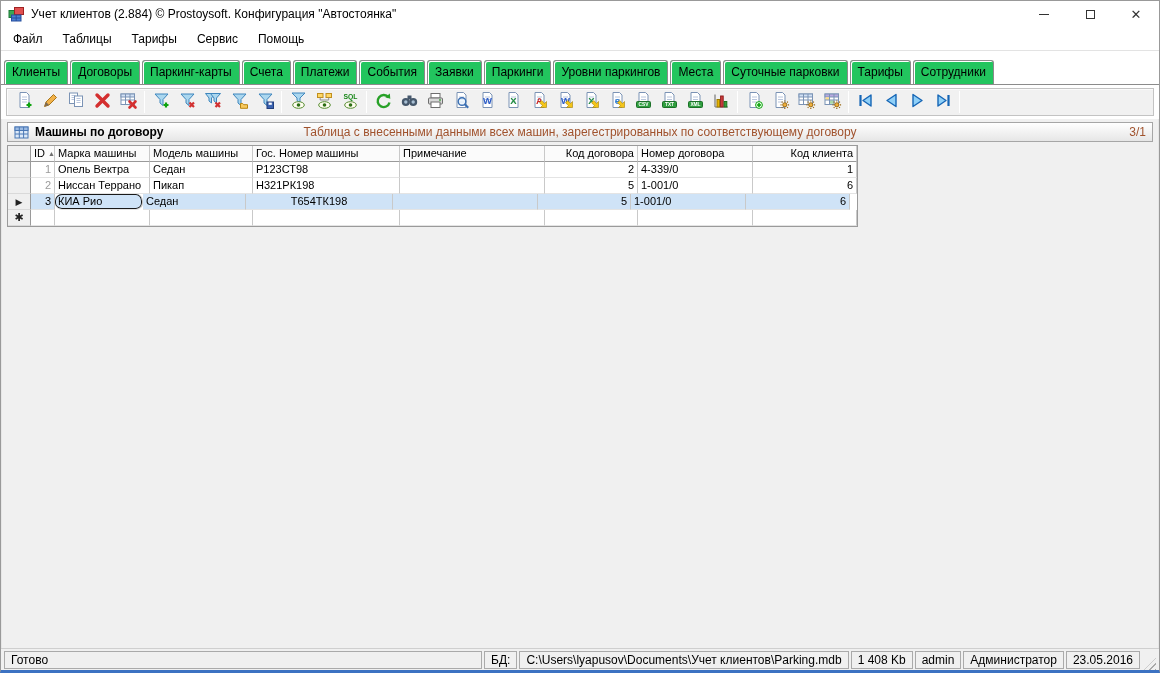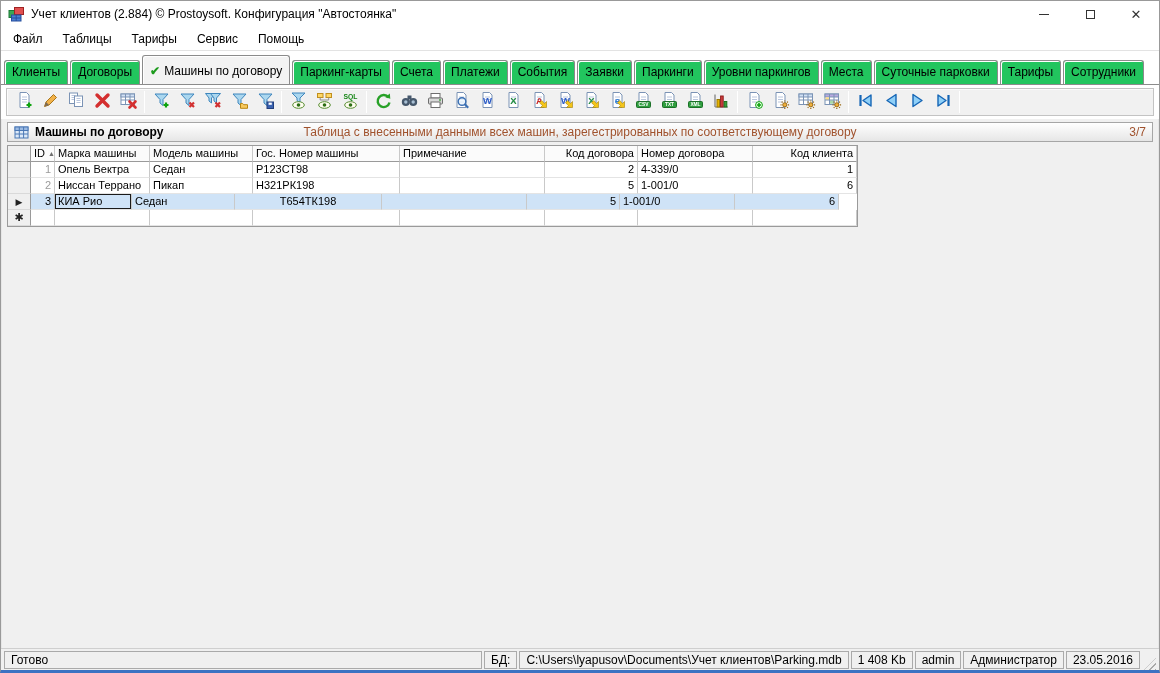--- a/index.html
+++ b/index.html
@@ -90,21 +90,20 @@
       <div class="mitem">Файл</div>
       <div class="mitem">Таблицы</div>
       <div class="mitem">Тарифы</div>
       <div class="mitem">Сервис</div>
       <div class="mitem">Помощь</div>
     </div>
 
   <div class="tabbar" id="tabbar">
       <div class="tab"><span>Клиенты</span></div>
       <div class="tab"><span>Договоры</span></div>
-      <div class="tab active"><span class="tabcheck">✔</span><span>Машины по договору</span></div>
       <div class="tab"><span>Паркинг-карты</span></div>
       <div class="tab"><span>Счета</span></div>
       <div class="tab"><span>Платежи</span></div>
       <div class="tab"><span>События</span></div>
       <div class="tab"><span>Заявки</span></div>
       <div class="tab"><span>Паркинги</span></div>
       <div class="tab"><span>Уровни паркингов</span></div>
       <div class="tab"><span>Места</span></div>
       <div class="tab"><span>Суточные парковки</span></div>
       <div class="tab"><span>Тарифы</span></div>
@@ -380,21 +379,21 @@
 
   <div class="content">
     <div class="sectionbar">
       <span class="secicon"><svg width="15" height="15" viewBox="0 0 15 15">
             <rect x="1" y="2" width="13" height="11" fill="#dce9f8" stroke="#4a78b5"></rect>
             <rect x="1" y="2" width="13" height="3.5" fill="#9cbbe3" stroke="#4a78b5"></rect>
             <path d="M1,9h13M5.3,2v11M9.6,2v11" stroke="#4a78b5"></path>
           </svg></span>
       <span class="sectitle">Машины по договору</span>
       <span class="secdesc">Таблица с внесенными данными всех машин, зарегестрированных по соответствующему договору</span>
-      <span class="seccount">3/7</span>
+      <span class="seccount">3/1</span>
     </div>
     <div class="grid" id="grid">
         <div class="grow ghead">
           <div class="gsel"></div>
           <div class="gcell" style="width: 24px; text-align: left;">ID<span class="sortarrow">▲</span></div>
           <div class="gcell" style="width: 95px; text-align: left;">Марка машины</div>
           <div class="gcell" style="width: 103px; text-align: left;">Модель машины</div>
           <div class="gcell" style="width: 147px; text-align: left;">Гос. Номер машины</div>
           <div class="gcell" style="width: 145px; text-align: left;">Примечание</div>
           <div class="gcell" style="width: 93px; text-align: right;">Код договора</div>
@@ -419,21 +418,21 @@
           <div class="gcell c2" style="width: 103px; text-align: left;">Пикап</div>
           <div class="gcell c3" style="width: 147px; text-align: left;">Н321РК198</div>
           <div class="gcell c4" style="width: 145px; text-align: left;"></div>
           <div class="gcell c5" style="width: 93px; text-align: right;">5</div>
           <div class="gcell c6" style="width: 115px; text-align: left;">1-001/0</div>
           <div class="gcell c7" style="width: 104px; text-align: right;">6</div>
         </div>
         <div class="grow selected">
           <div class="gsel">▶</div>
           <div class="gcell c0" style="width: 24px; text-align: right;">3</div>
-          <div class="gcell c1 focus" style="width: 77px; text-align: left;">КИА Рио</div>
+          <div class="gcell c1 focus" style="width: 88px; text-align: left; border-radius: 7px;">КИА Рио</div>
           <div class="gcell c2" style="width: 103px; text-align: left;">Седан</div>
           <div class="gcell c3" style="width: 147px; text-align: center;">Т654ТК198</div>
           <div class="gcell c4" style="width: 145px; text-align: left;"></div>
           <div class="gcell c5" style="width: 93px; text-align: right;">5</div>
           <div class="gcell c6" style="width: 115px; text-align: left;">1-001/0</div>
           <div class="gcell c7" style="width: 104px; text-align: right;">6</div>
         </div>
         <div class="grow">
           <div class="gsel newmark">✱</div>
           <div class="gcell" style="width: 24px;"></div>

